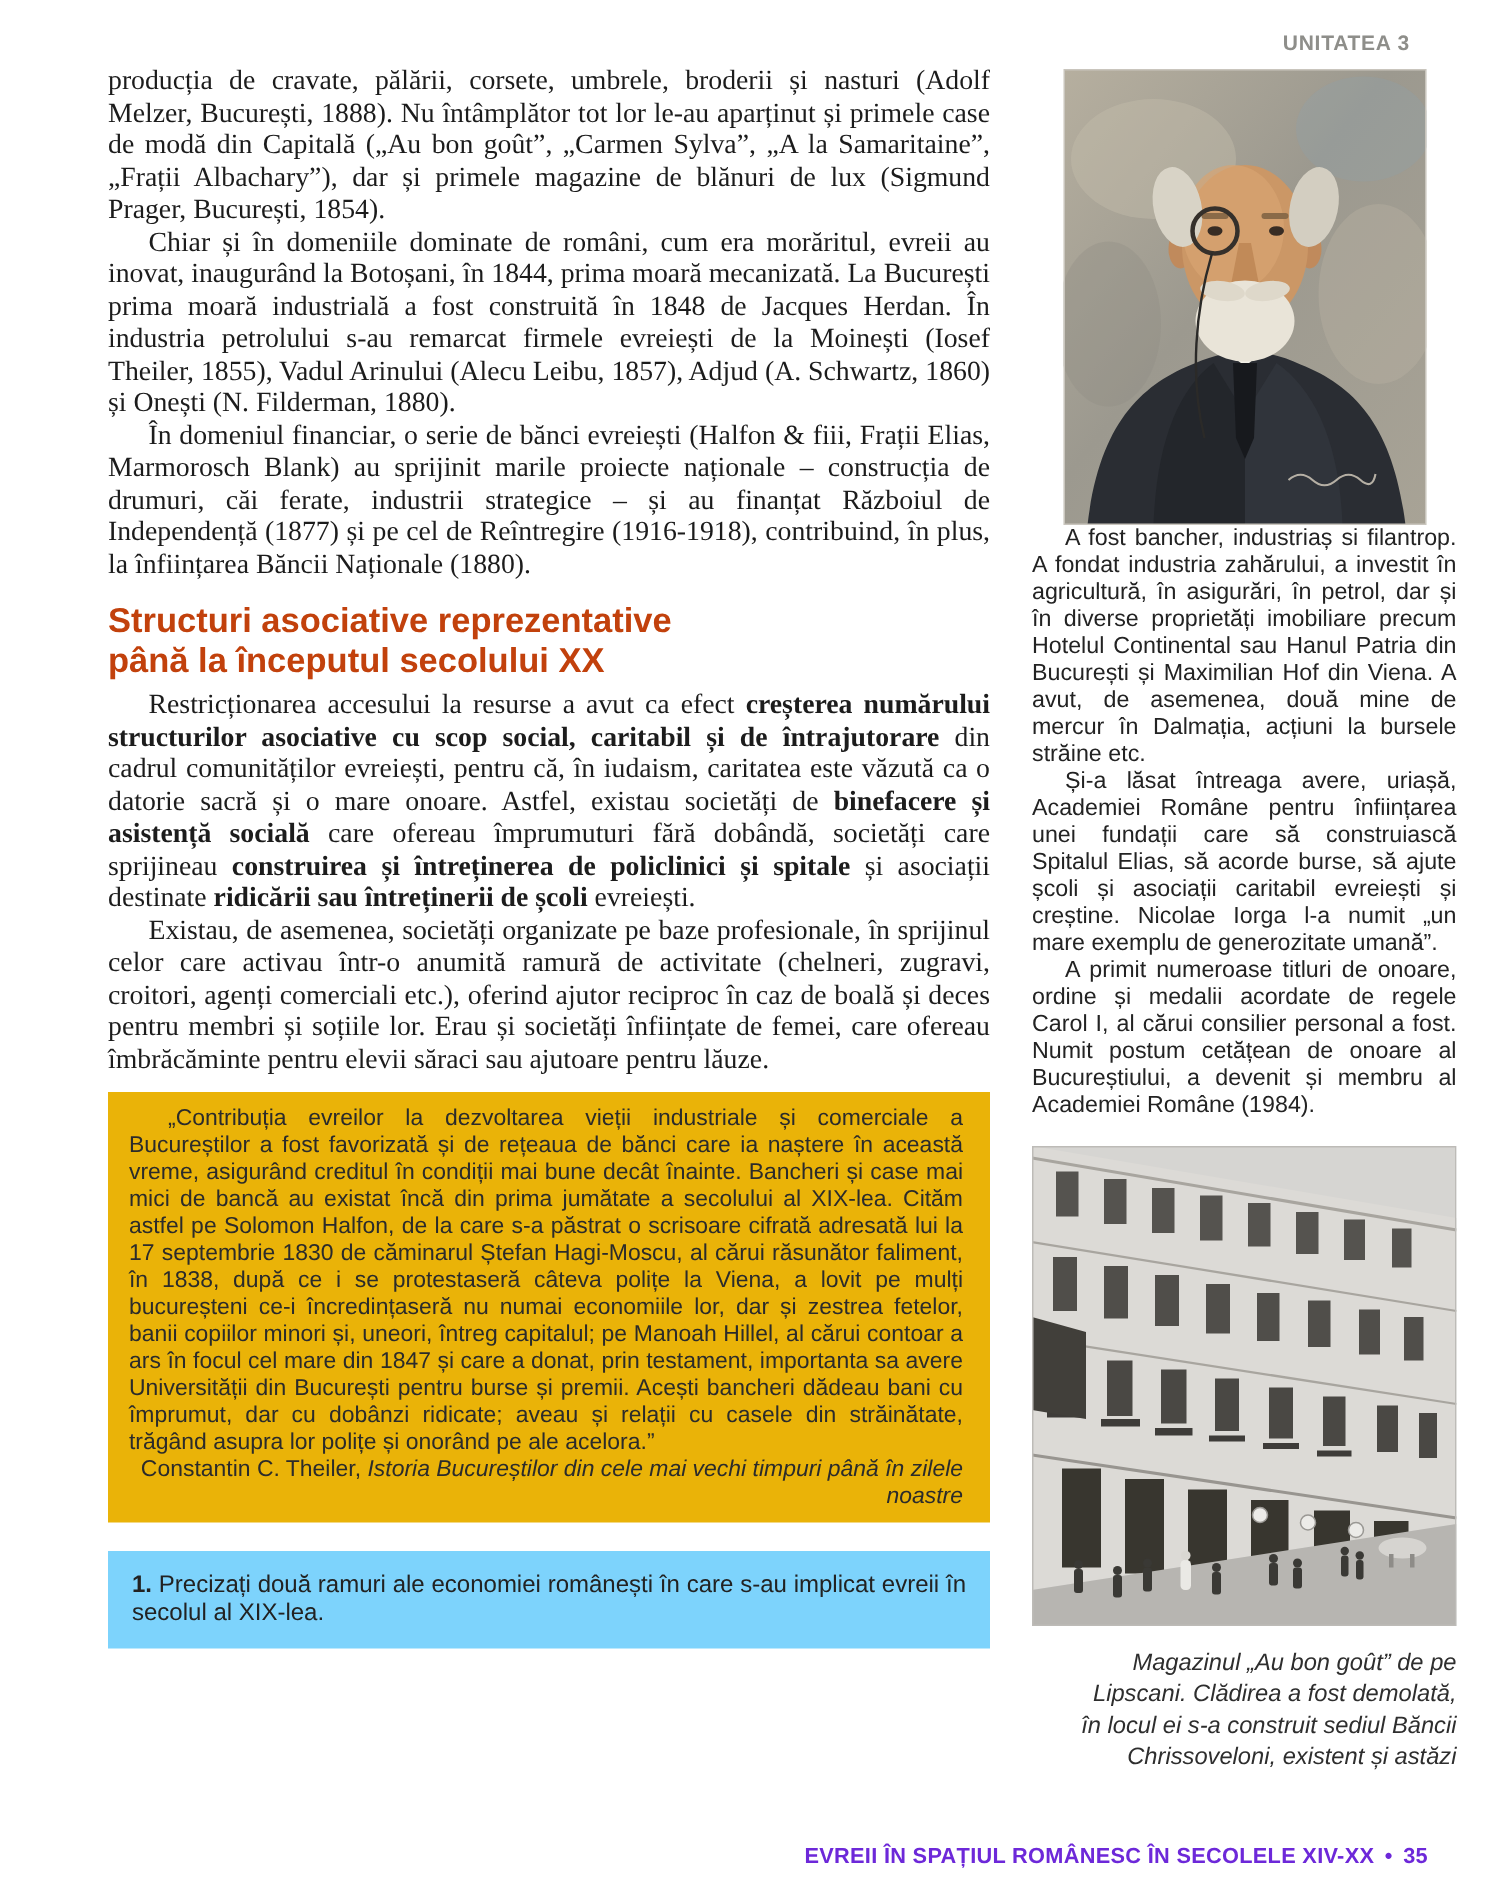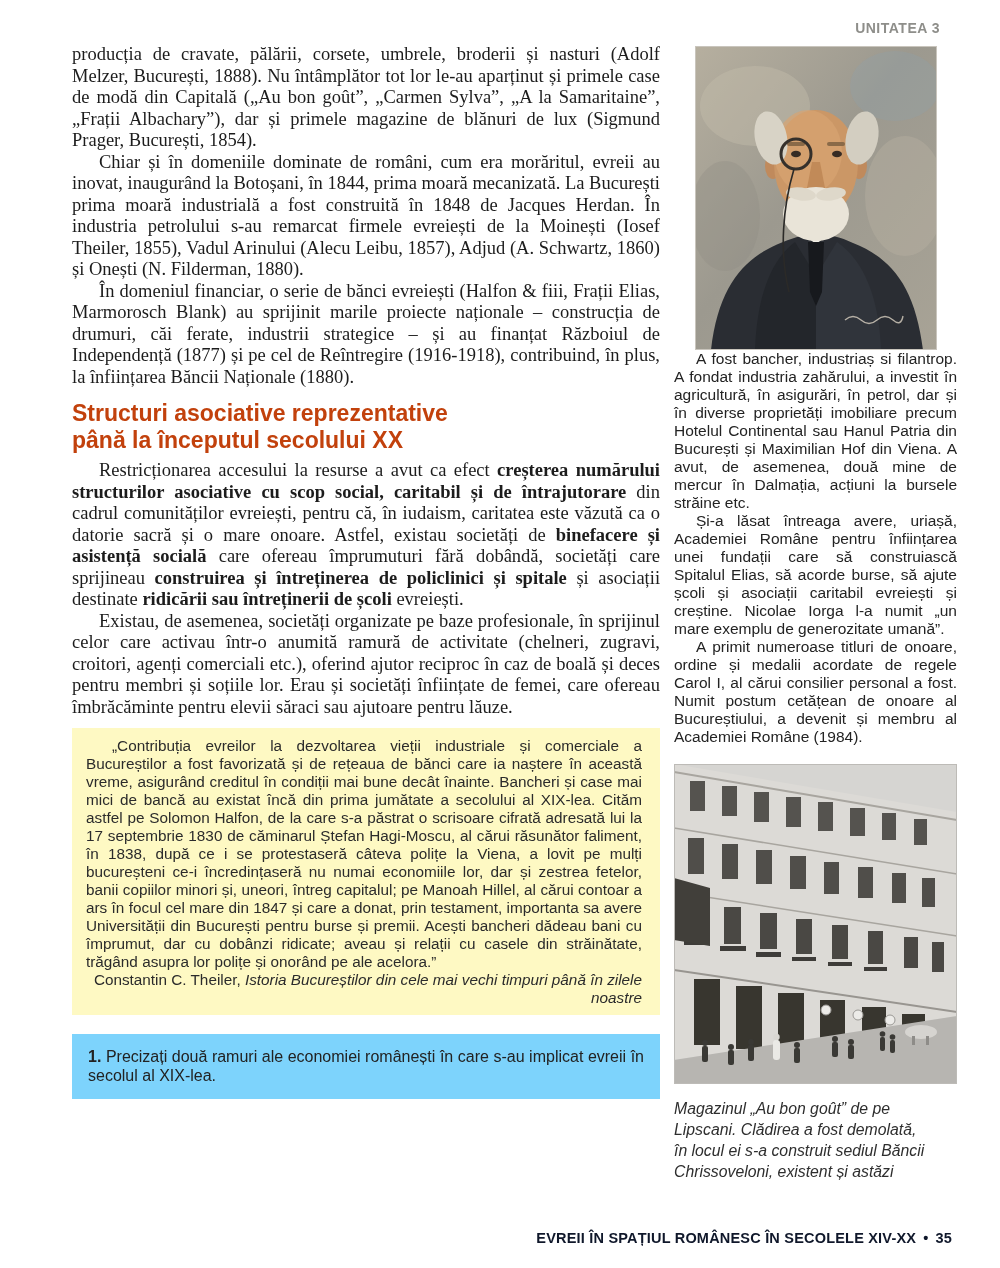--- a/index.html
+++ b/index.html
@@ -8,37 +8,37 @@
     position:relative; width:1000px; height:1268px; background:#ffffff;
     overflow:hidden; margin:0 auto;
   }
   .unit-label {
     position:absolute; top:20px; right:60px;
     font-family:"Liberation Sans",sans-serif; font-weight:700;
     font-size:14px; letter-spacing:.5px; color:#8e8e8a;
   }
   .content {
     position:absolute; top:44px; left:72px; right:28px;
-    display:flex; gap:14px;
+    display:flex; gap:28px;
   }
   .main-col {
     width:588px; flex:0 0 588px;
     font-family:"Liberation Serif","DejaVu Serif",serif;
     font-size:18.5px; line-height:21.5px; color:#1c1c1c;
     text-align:justify;
   }
   .main-col p.body { margin:0; text-indent:27px; }
   .main-col p.body.first { text-indent:0; }
   .section-heading {
     font-family:"Liberation Sans",sans-serif; font-weight:700;
     font-size:23px; line-height:27px; color:#c2410c;
     margin:12px 0 6px 0; white-space:pre-line; text-align:left;
   }
   .quote-box {
-    background:#fef9c3; margin-top:10px; padding:9px 18px 8px 14px;
+    background:#eab308; margin-top:10px; padding:9px 18px 8px 14px;
     font-family:"Liberation Sans",sans-serif; font-size:15.3px;
     line-height:18px; color:#2b2b2b;
   }
   .quote-box .quote-text { margin:0; text-indent:26px; text-align:justify; }
   .quote-box .attribution { margin:0; text-align:right; }
   .task-box {
     background:#7dd3fc; margin-top:19px; padding:13px 16px 14px 16px;
     font-family:"Liberation Sans",sans-serif; font-size:16px;
     line-height:19px; color:#222222;
   }
@@ -53,26 +53,26 @@
   .portrait-figure svg { display:block; width:242px; height:304px; }
   .portrait-caption { text-align:center; margin:9px 0 7px 0; }
   .portrait-caption .cap-line {
     font-weight:700; font-size:16.5px; line-height:19px; color:#111;
   }
   .bio p { margin:0; text-align:justify; text-indent:22px; }
   .building-figure { margin-top:18px; width:283px; }
   .building-figure svg { display:block; width:283px; height:320px; }
   .building-caption {
     margin-top:14px; font-style:italic; font-size:15.8px; line-height:21px;
-    text-align:left; white-space:pre-line; color:#2e2e2e;
+    text-align:right; white-space:pre-line; color:#2e2e2e;
   }
   .page-footer {
     position:absolute; bottom:22px; right:48px;
     font-family:"Liberation Sans",sans-serif; font-weight:700;
-    font-size:14.5px; color:#0f172a; letter-spacing:.2px;
+    font-size:14.5px; color:#6d28d9; letter-spacing:.2px;
   }
   .page-footer .sep { margin:0 7px; }
 </style>
 </head>
 <body>
 
 <div class="page">
 
   <div class="unit-label">UNITATEA 3</div>
 

